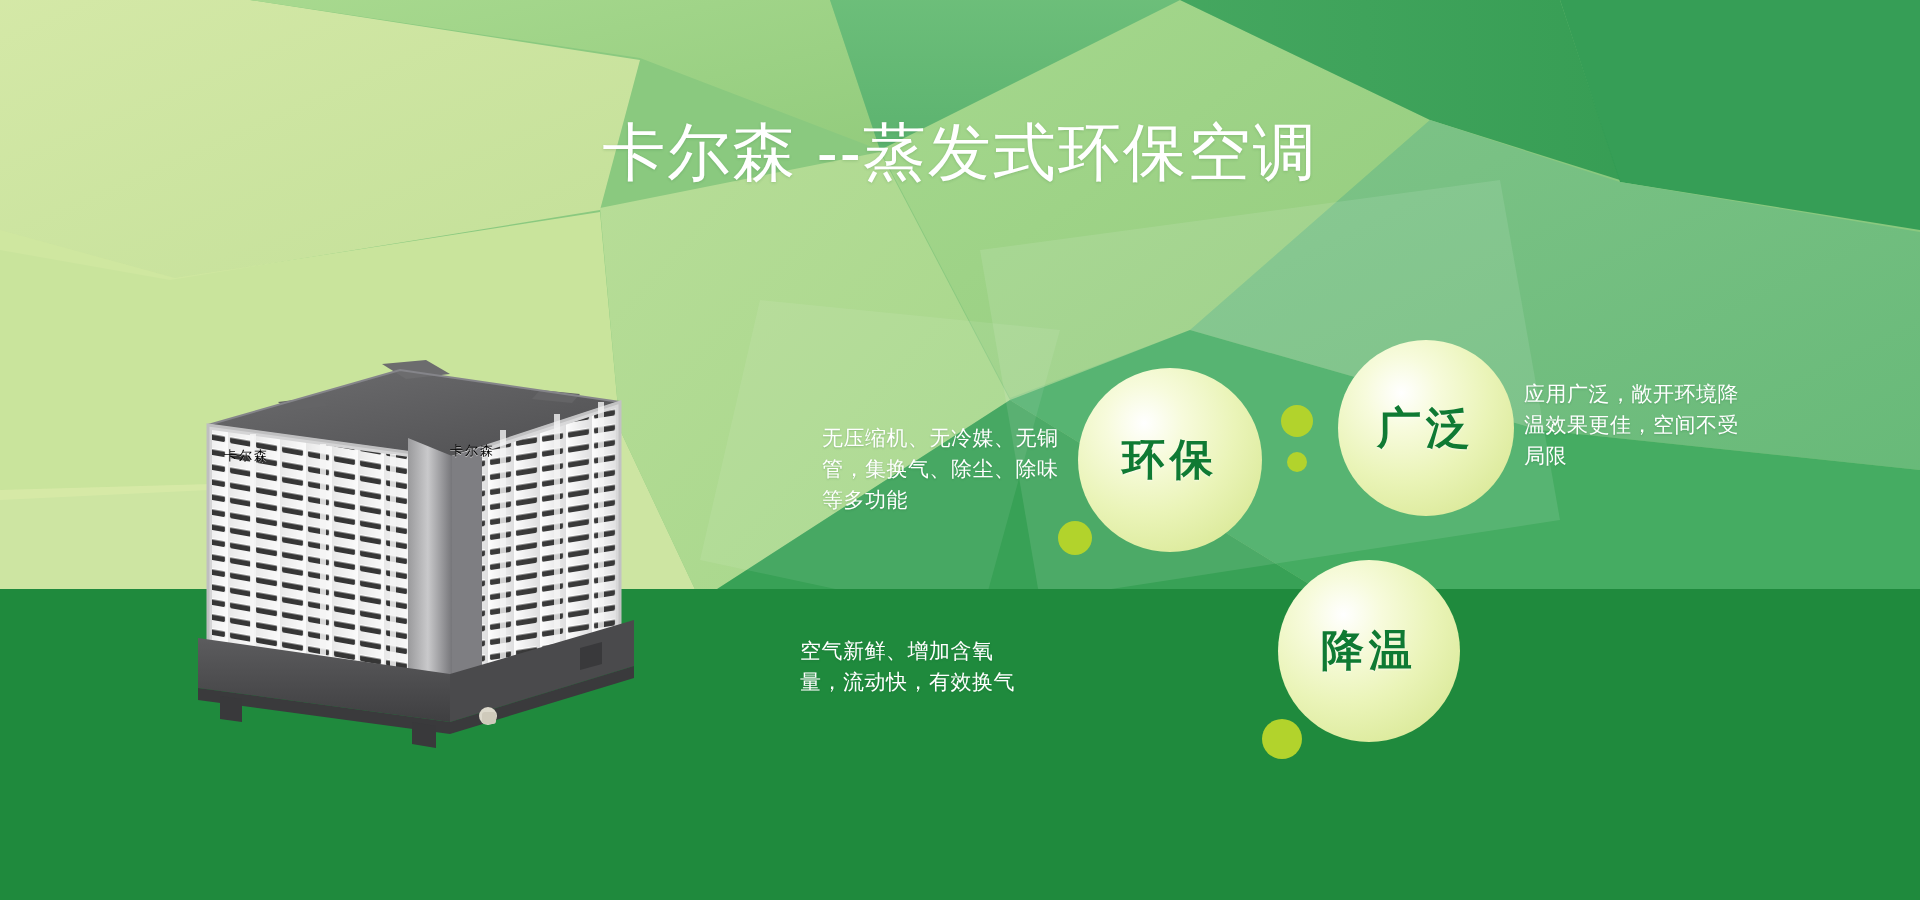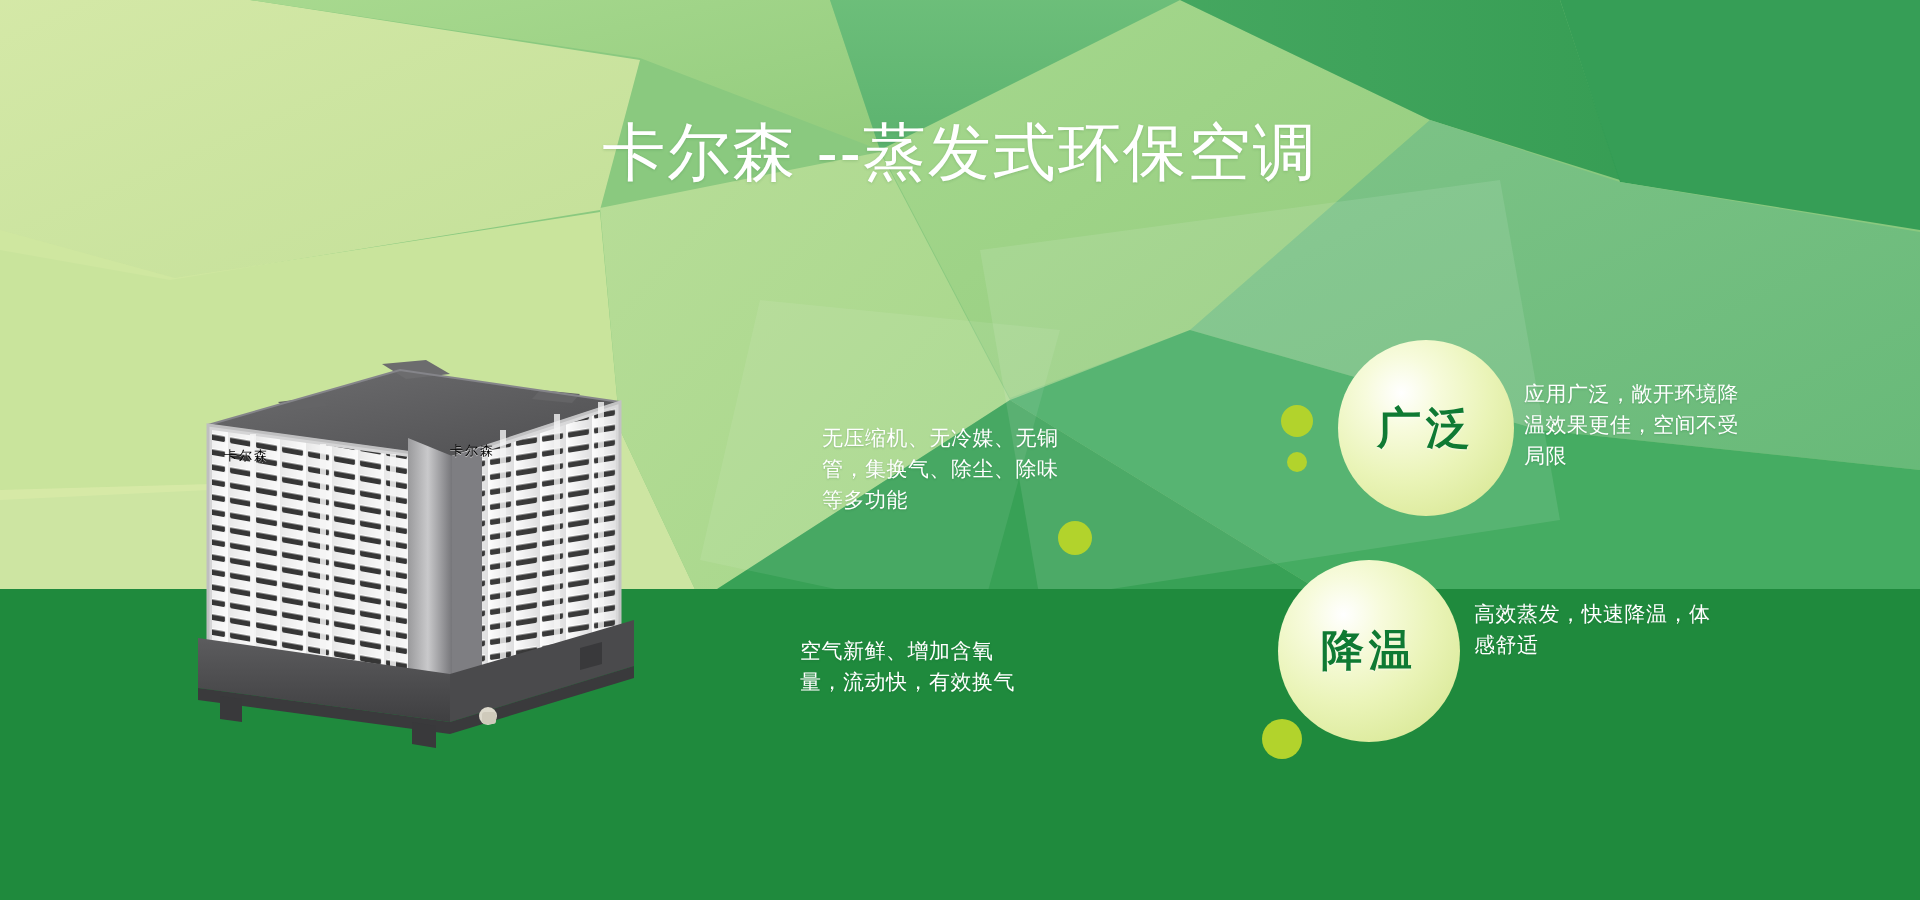--- a/index.html
+++ b/index.html
@@ -214,25 +214,27 @@
     </svg>
     <div class="product-brand brand-left">卡尔森</div>
     <div class="product-brand brand-right">卡尔森</div>
   </div>
 
   <div class="dot dot-a"></div>
   <div class="dot dot-b"></div>
   <div class="dot dot-c"></div>
   <div class="dot dot-d"></div>
 
+  <div class="circle c-huanbao">
+    <span>环保</span>
+  </div>
   <div class="circle c-guangfan">
     <span>广泛</span>
   </div>
   <div class="circle c-jiangwen">
     <span>降温</span>
   </div>
 
   <div class="feat f-1">无压缩机、无冷媒、无铜管，集换气、除尘、除味等多功能</div>
   <div class="feat f-3">空气新鲜、增加含氧量，流动快，有效换气</div>
   <div class="feat f-2">应用广泛，敞开环境降温效果更佳，空间不受局限</div>
-  <div class="feat f-4">高效蒸发，快速降温，体感舒适</div>
 
 </div>
 
 </body></html>

